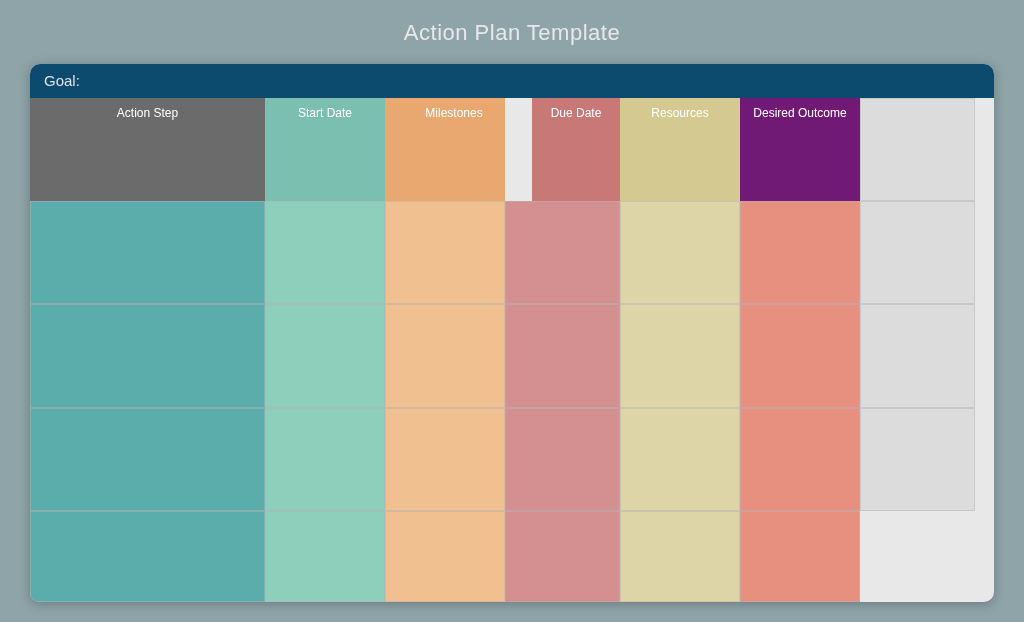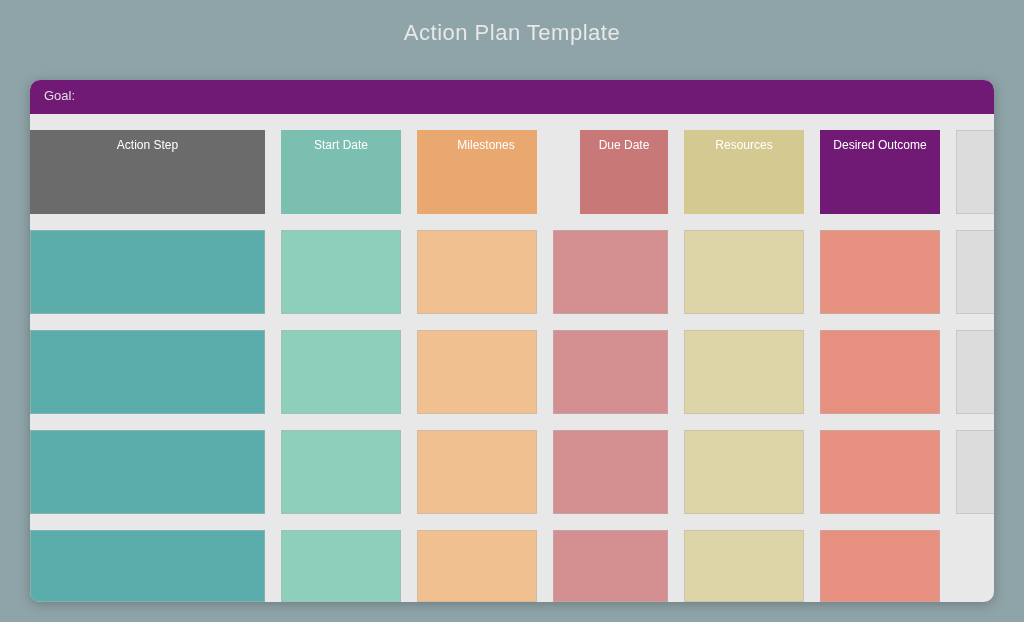--- a/index.html
+++ b/index.html
@@ -1,15 +1,15 @@
 <!DOCTYPE html>
 <html><head>
   <meta charset="utf-8">
   <style>
-    * { box-sizing: border-box; margin: 0; padding: 0; gap: 16px; }
+    * { box-sizing: border-box; margin: 0; padding: 0; }
     body {
       width: 1024px;
       height: 622px;
       background-color: #8fa4a8;
       display: flex;
       align-items: center;
       justify-content: center;
       font-family: 'Segoe UI', Arial, sans-serif;
     }
     .page-wrapper {
@@ -31,23 +31,23 @@
       background: #e8e8e8;
       border-radius: 10px;
       overflow: hidden;
       width: 100%;
       flex: 1;
       display: flex;
       flex-direction: column;
       box-shadow: 0 2px 12px rgba(0,0,0,0.25);
     }
     .goal-bar {
-      background-color: #701a75;
+      background-color: #0c4a6e;
       color: #e0e0e0;
-      font-size: 13px;
+      font-size: 15px;
       padding: 8px 14px;
       min-height: 34px;
     }
     .grid-table {
       display: grid;
       grid-template-columns: 235px 120px 120px 115px 120px 120px 115px;
       flex: 1;
     }
     
     .header-cell {

